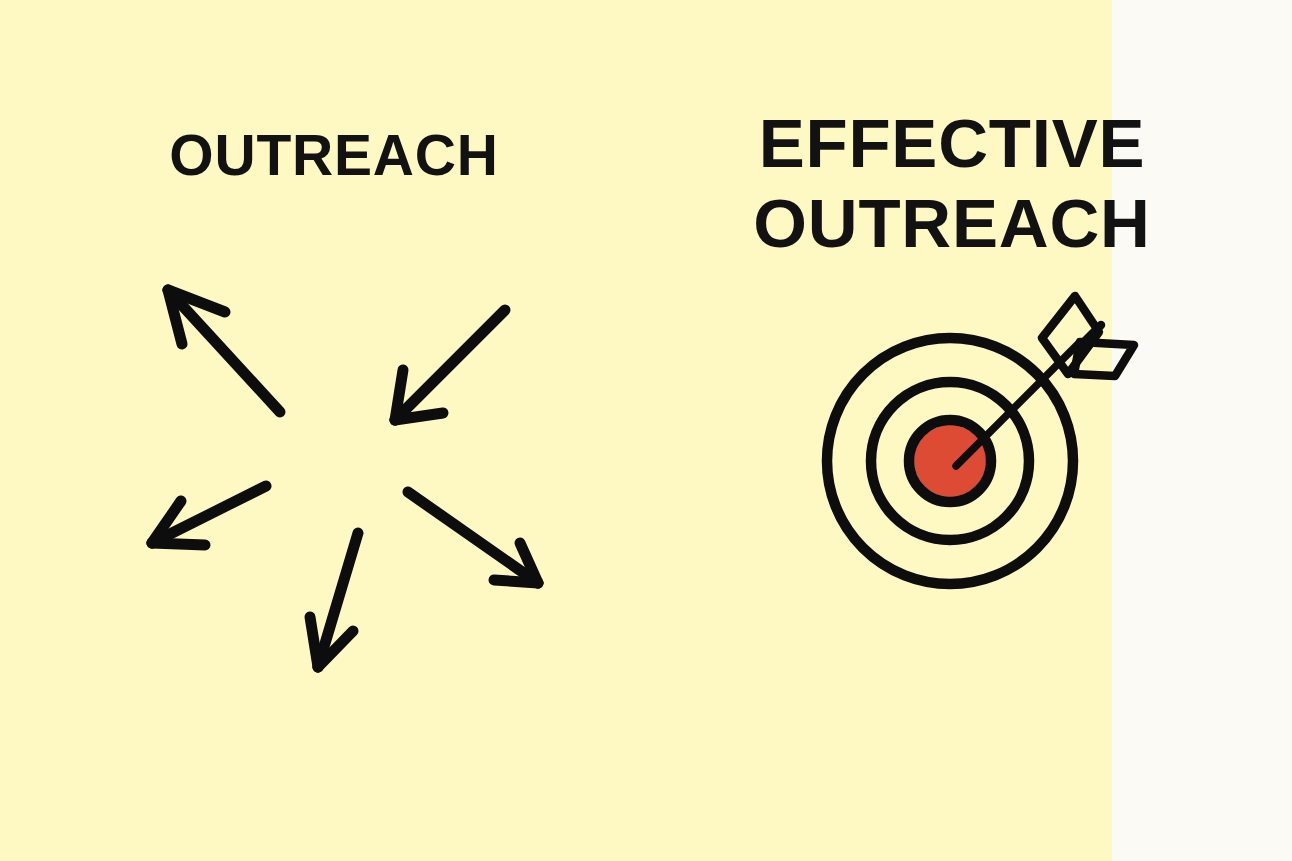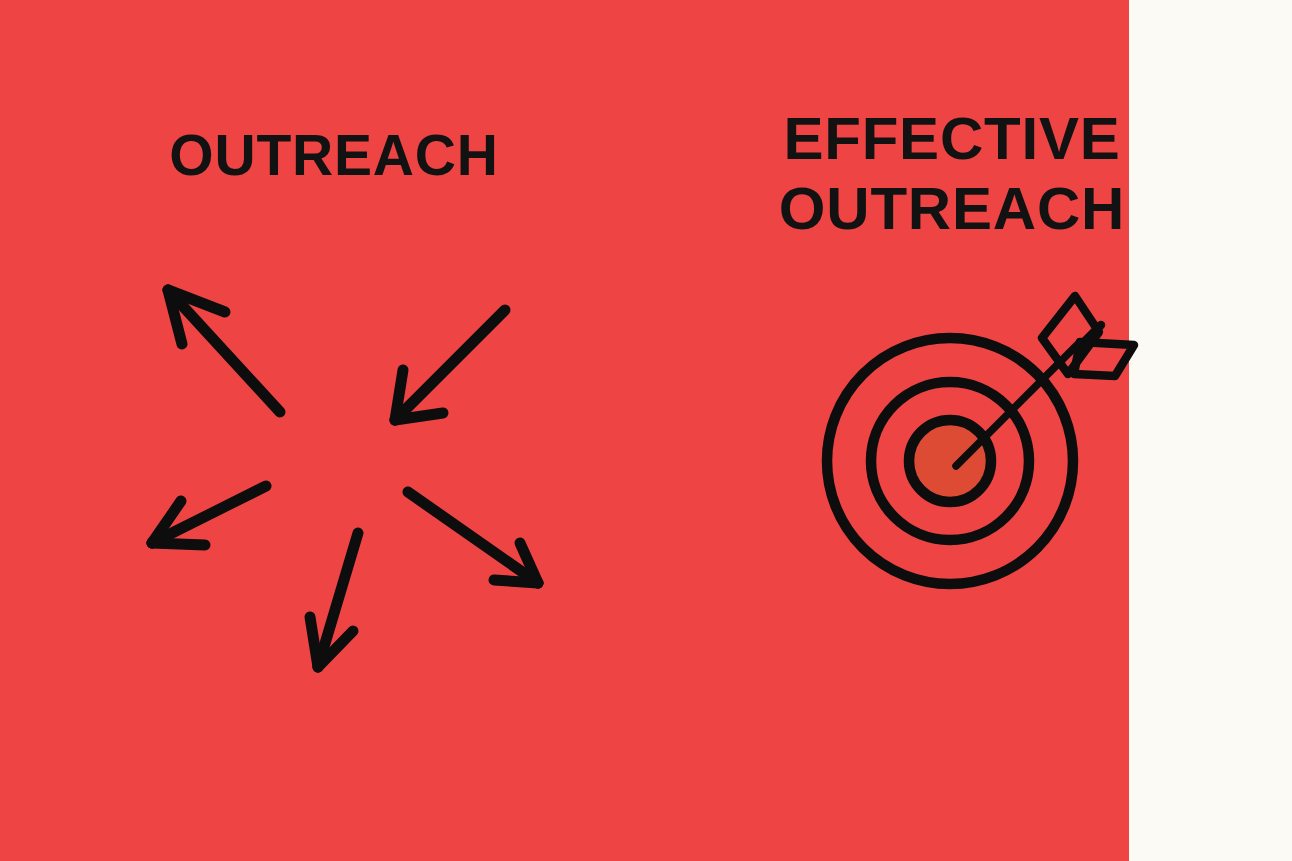--- a/index.html
+++ b/index.html
@@ -11,22 +11,21 @@
     width: 1292px;
     height: 861px;
     background: #fbfaf4;
     font-family: "Liberation Sans", sans-serif;
     overflow: hidden;
   }
   .canvas {
     position: relative;
     width: 1112px;
     height: 861px;
-    background: #ef4444;
-    padding-left: 17px;
+    background: #fef9c3;
   }
 
   
   .panel-title {
     position: absolute;
     margin: 0;
     font-family: "Liberation Sans", sans-serif;
     font-weight: 700;
     color: #121212;
     letter-spacing: 0.8px;
@@ -38,21 +37,21 @@
   #title-left {
     left: 84px;
     top: 122px;
     width: 500px;
     font-size: 57px;
   }
   #title-right {
     left: 702px;
     top: 104px;
     width: 500px;
-    font-size: 60px;
+    font-size: 69px;
   }
 
   
   .art {
     position: absolute;
     display: block;
   }
   #scatter-art {
     left: 110px;
     top: 250px;

